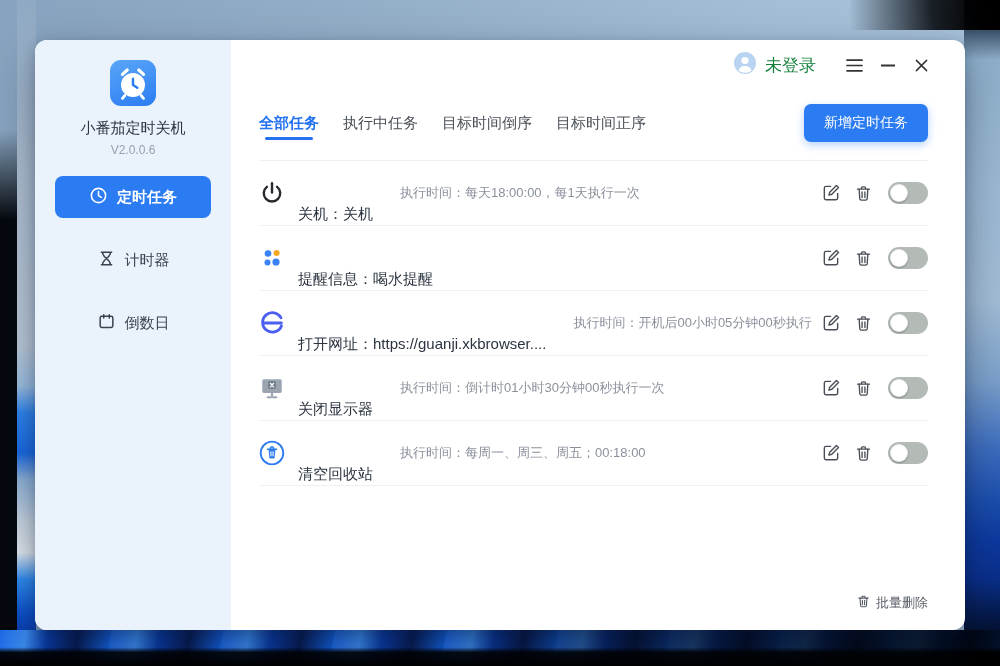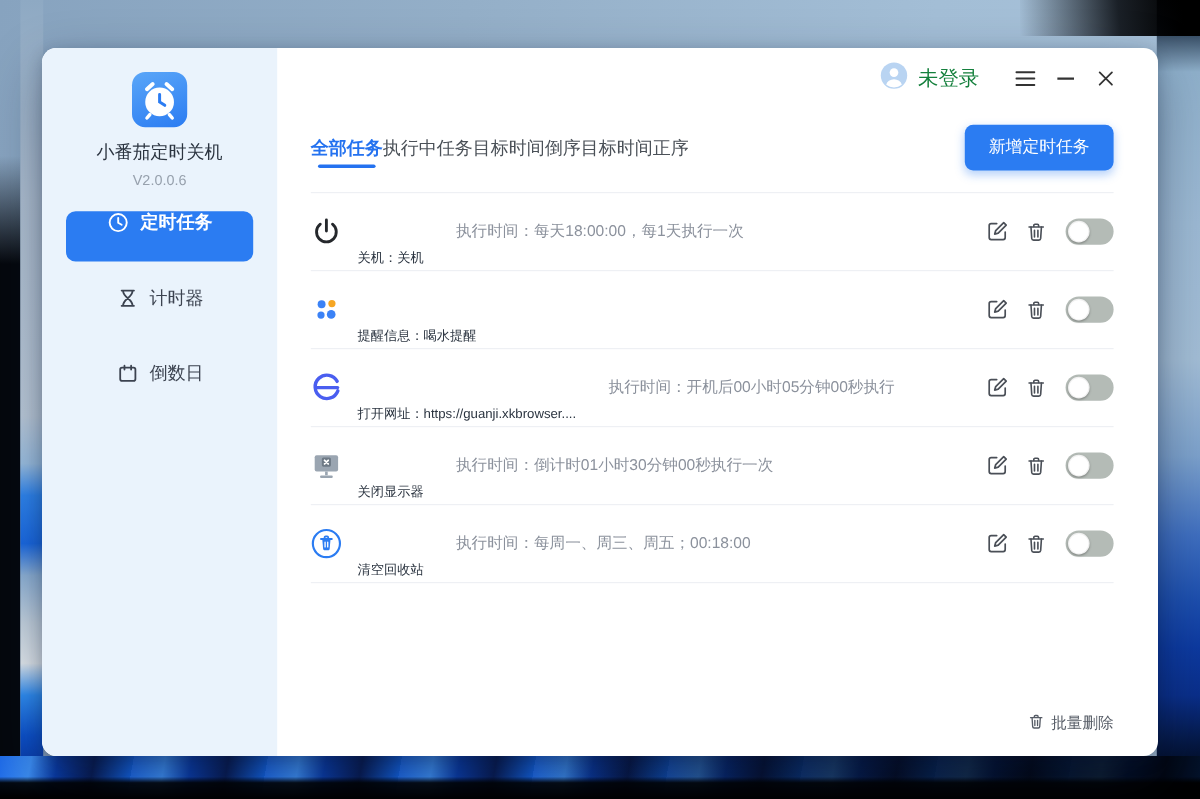--- a/index.html
+++ b/index.html
@@ -28,47 +28,47 @@
     background:#fff; display:flex; overflow:hidden;
     box-shadow:0 18px 45px rgba(10,20,45,0.38), 0 4px 12px rgba(10,20,45,0.22); }
 
   
   .sidebar { width:196px; flex-shrink:0; background:#eaf3fc; padding-top:20px; text-align:center; }
   .app-logo { width:46px; height:46px; margin:0 auto; border-radius:11px;
     background:linear-gradient(160deg,#5aa6f8,#2b7cf2); display:flex; align-items:center; justify-content:center; }
   .app-name { margin-top:12px; font-size:15px; color:#2b3440; line-height:20px; }
   .app-version { margin-top:5px; font-size:12px; color:#97a1ad; line-height:15px; }
   .menu { margin-top:18px; padding:0 20px; }
-  .menu-item { height:42px; border-radius:8px; margin-bottom:21px; display:flex; align-items:flex-start;
+  .menu-item { height:42px; border-radius:8px; margin-bottom:21px; display:flex; align-items:center;
     justify-content:center; gap:9px; font-size:15px; color:#3c4350; cursor:pointer; }
   .menu-item.active { background:#2b7cf2; color:#fff; font-weight:bold; }
 
   
   .main { flex:1; position:relative; padding:0 37px 0 28px; display:flex; flex-direction:column; }
   .titlebar { margin-top:12px; height:26px; display:flex; align-items:center; justify-content:flex-end; }
   .login-label { font-size:17px; color:#15803d; margin-left:8px; }
   .tb-btn { display:flex; align-items:center; justify-content:center; cursor:pointer; }
   .tb-menu { margin-left:30px; }
   .tb-min { margin-left:18px; }
   .tb-close { margin-left:20px; }
 
   .toolbar { margin-top:26px; display:flex; align-items:center; }
-  .tabs { display:flex; }
+  .tabs { display:flex; gap:24px; }
   .tab { position:relative; font-size:15px; color:#4b5158; height:38px; display:flex; align-items:center; cursor:pointer; }
   .tab.active { color:#2472f0; font-weight:bold; }
   .tab.active::after { content:""; position:absolute; left:10%; right:10%; bottom:2px; height:3px;
     border-radius:2px; background:#2472f0; }
   .add-btn { margin-left:auto; height:38px; padding:4px 20px; border:none; border-radius:7px;
     background:#2b7cf2; color:#fff; font-size:14px; font-family:inherit; cursor:pointer;
     box-shadow:0 3px 8px rgba(43,124,242,0.35); }
 
   .task-list { margin-top:18px; border-top:1px solid #eef0f4; }
   .task-row { height:65px; display:flex; align-items:center; border-bottom:1px solid #eef0f4; }
   .task-icon { width:26px; height:26px; margin-right:13px; display:flex; align-items:center; justify-content:center; flex-shrink:0; }
-  .task-title { font-size:11px; color:#2b3440; font-weight:500; white-space:nowrap;margin-top:43px; }
+  .task-title { font-size:15px; color:#2b3440; font-weight:500; white-space:nowrap;margin-top:43px; }
   .task-schedule { font-size:13px; color:#8b919c; margin-left:27px; white-space:nowrap; }
   .row-controls { margin-left:auto; display:flex; align-items:center; }
   .ctl { cursor:pointer; display:flex; align-items:center; }
   .ctl-edit { margin-right:13px; }
   .ctl-trash { margin-right:15px; }
   .toggle { width:40px; height:22px; border-radius:11px; background:#b4bbb6; position:relative; cursor:pointer; }
   .toggle .knob { position:absolute; left:2px; top:2px; width:18px; height:18px; border-radius:50%;
     background:#fff; box-shadow:0 1px 2px rgba(0,0,0,0.3), inset 0 0 0 1px rgba(0,0,0,0.06); }
 
   .footer { position:absolute; right:37px; bottom:18px; display:flex; align-items:center; gap:5px;

